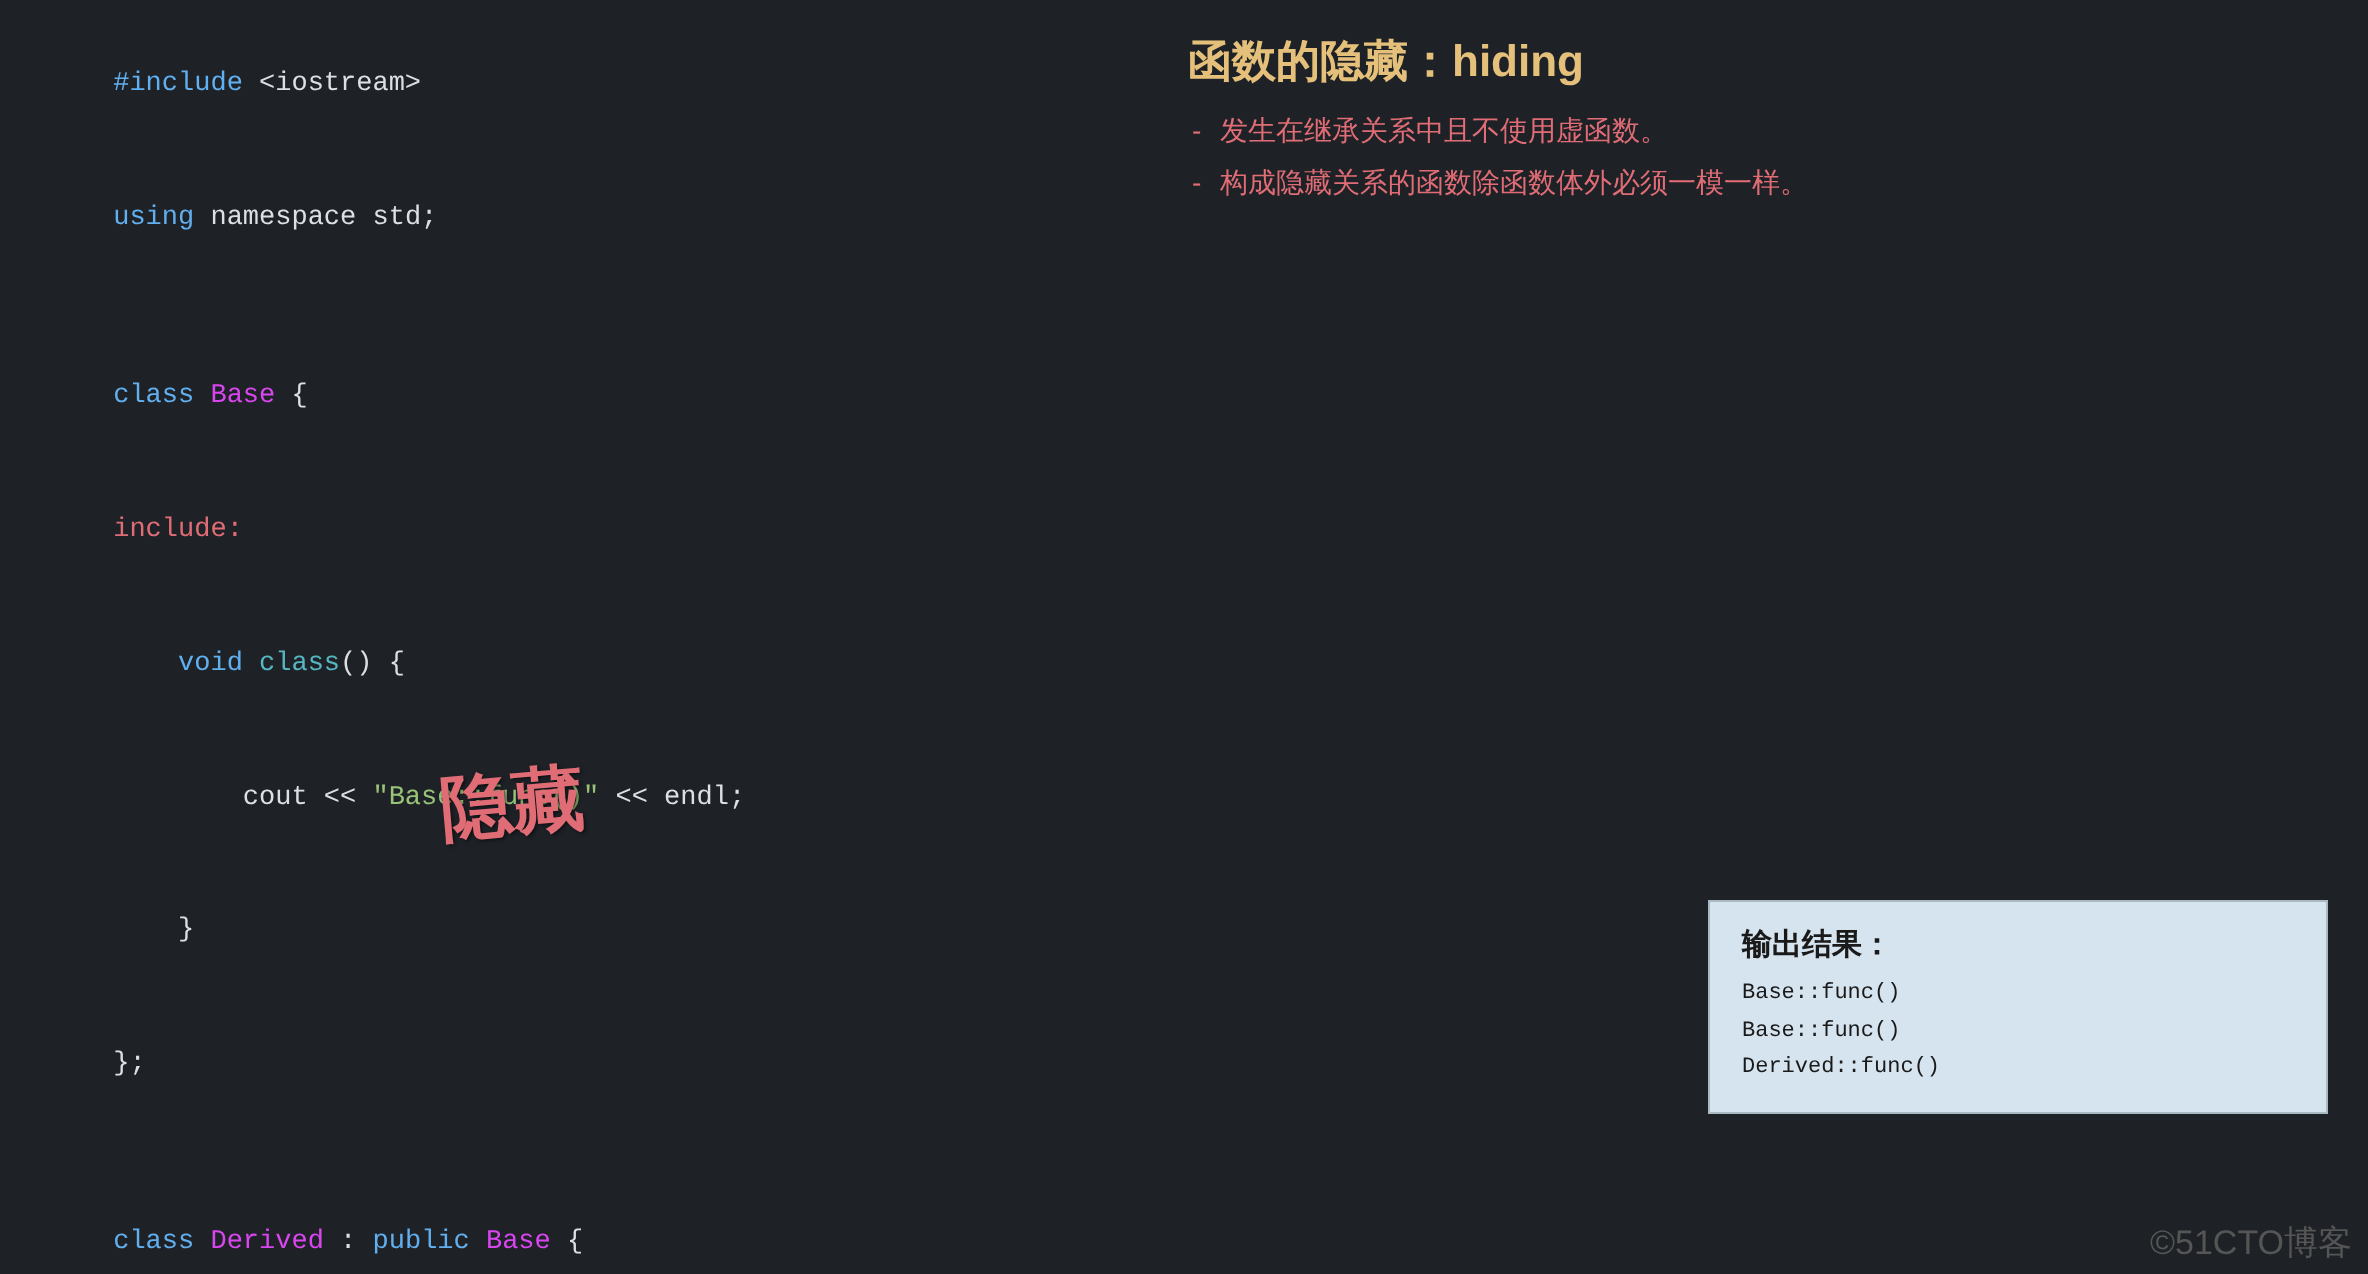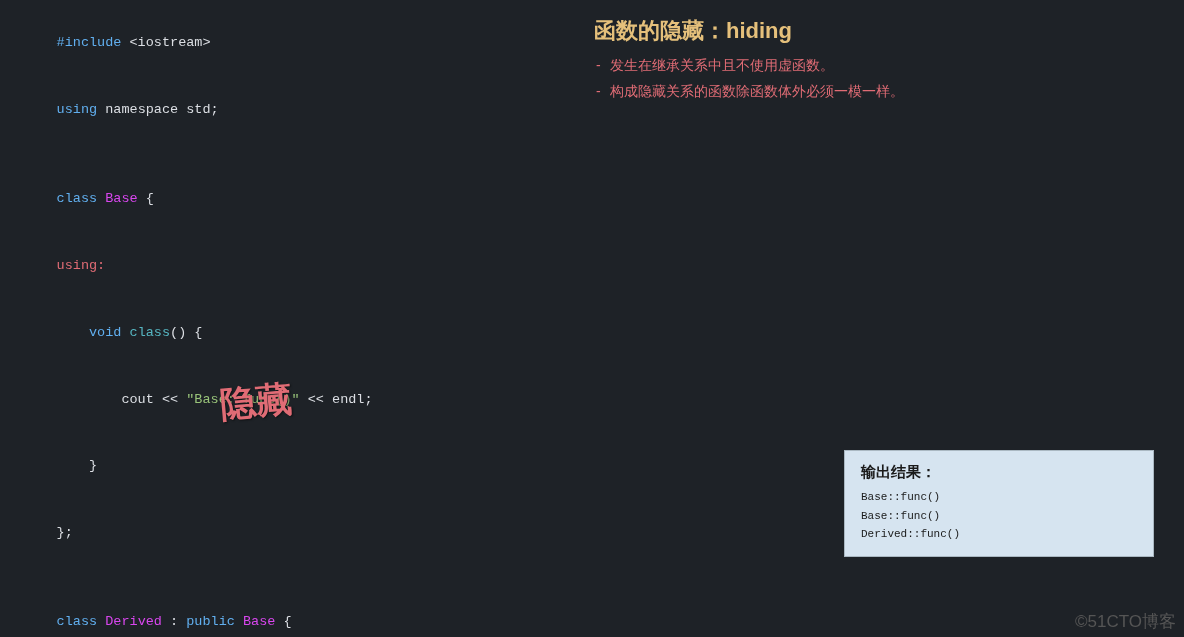--- a/index.html
+++ b/index.html
@@ -89,21 +89,21 @@
     .bullet-list li::before {
       content: '-';
       position: absolute;
       left: 2px;
     }
 
     
     .output-box {
       position: absolute;
       bottom: 80px;
-      right: 30px;
+      right: 20px;
       width: 310px;
       background-color: #d6e4f0;
       border: 1px solid #aab8c2;
       padding: 12px 16px;
     }
 
     .output-title {
       font-size: 15px;
       font-weight: bold;
       font-family: 'SimHei', 'STHeiti', Arial, sans-serif;
@@ -137,21 +137,21 @@
       <span class="c-blue">#include</span><span class="c-white"> &lt;iostream&gt;</span>
     </span>
     <span class="code-line">
       <span class="c-blue">using</span><span class="c-white"> namespace std;</span>
     </span>
     <span class="code-line">&nbsp;</span>
     <span class="code-line">
       <span class="c-blue">class</span><span class="c-white"> </span><span class="c-yellow">Base</span><span class="c-white"> {</span>
     </span>
     <span class="code-line">
-      <span class="c-red">using:</span>
+      <span class="c-red">include:</span>
     </span>
     <span class="code-line">
       <span class="c-white">    </span><span class="c-blue">void</span><span class="c-white"> </span><span class="c-cyan">class</span><span class="c-white">() {</span>
     </span>
     <span class="code-line">
       <span class="c-white">        cout &lt;&lt; </span><span class="c-green">"Base::func()"</span><span class="c-white"> &lt;&lt; endl;</span>
     </span>
     <span class="code-line">
       <span class="c-white">    }</span>
     </span>

